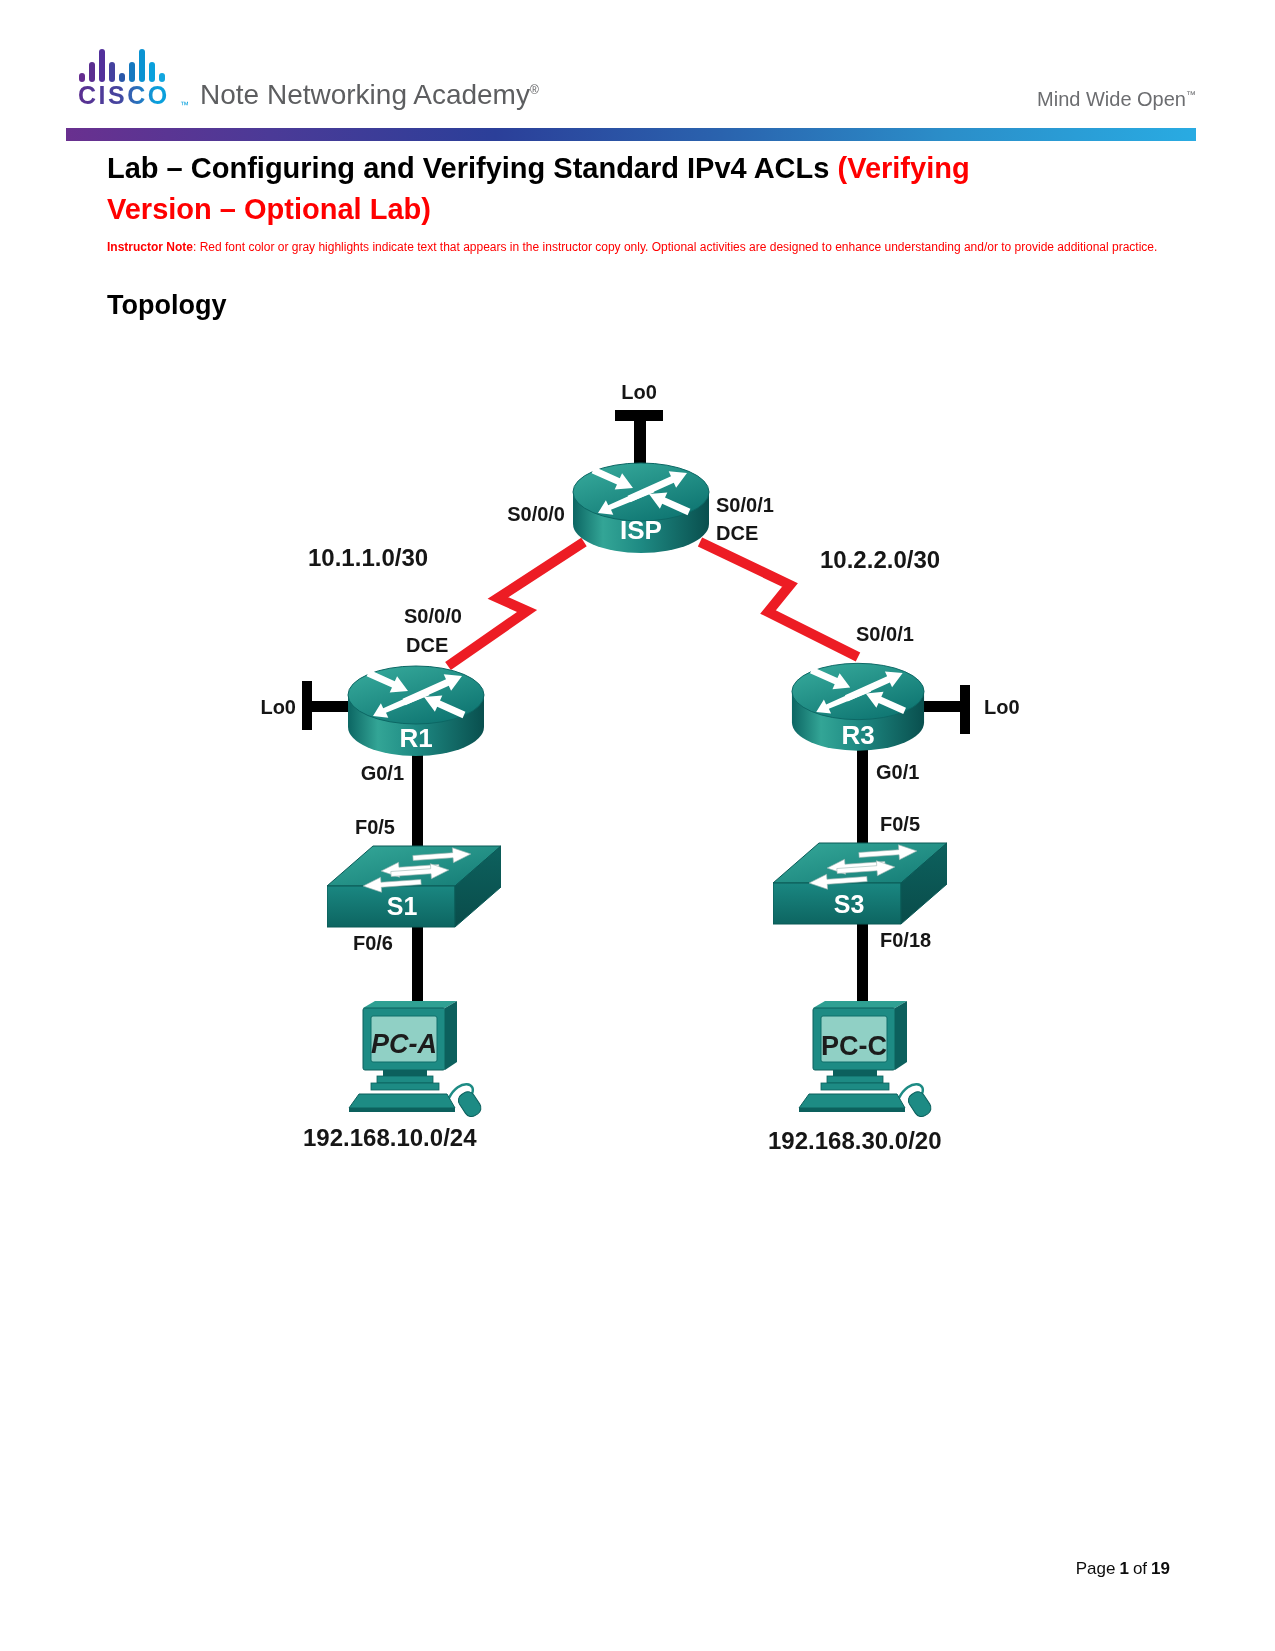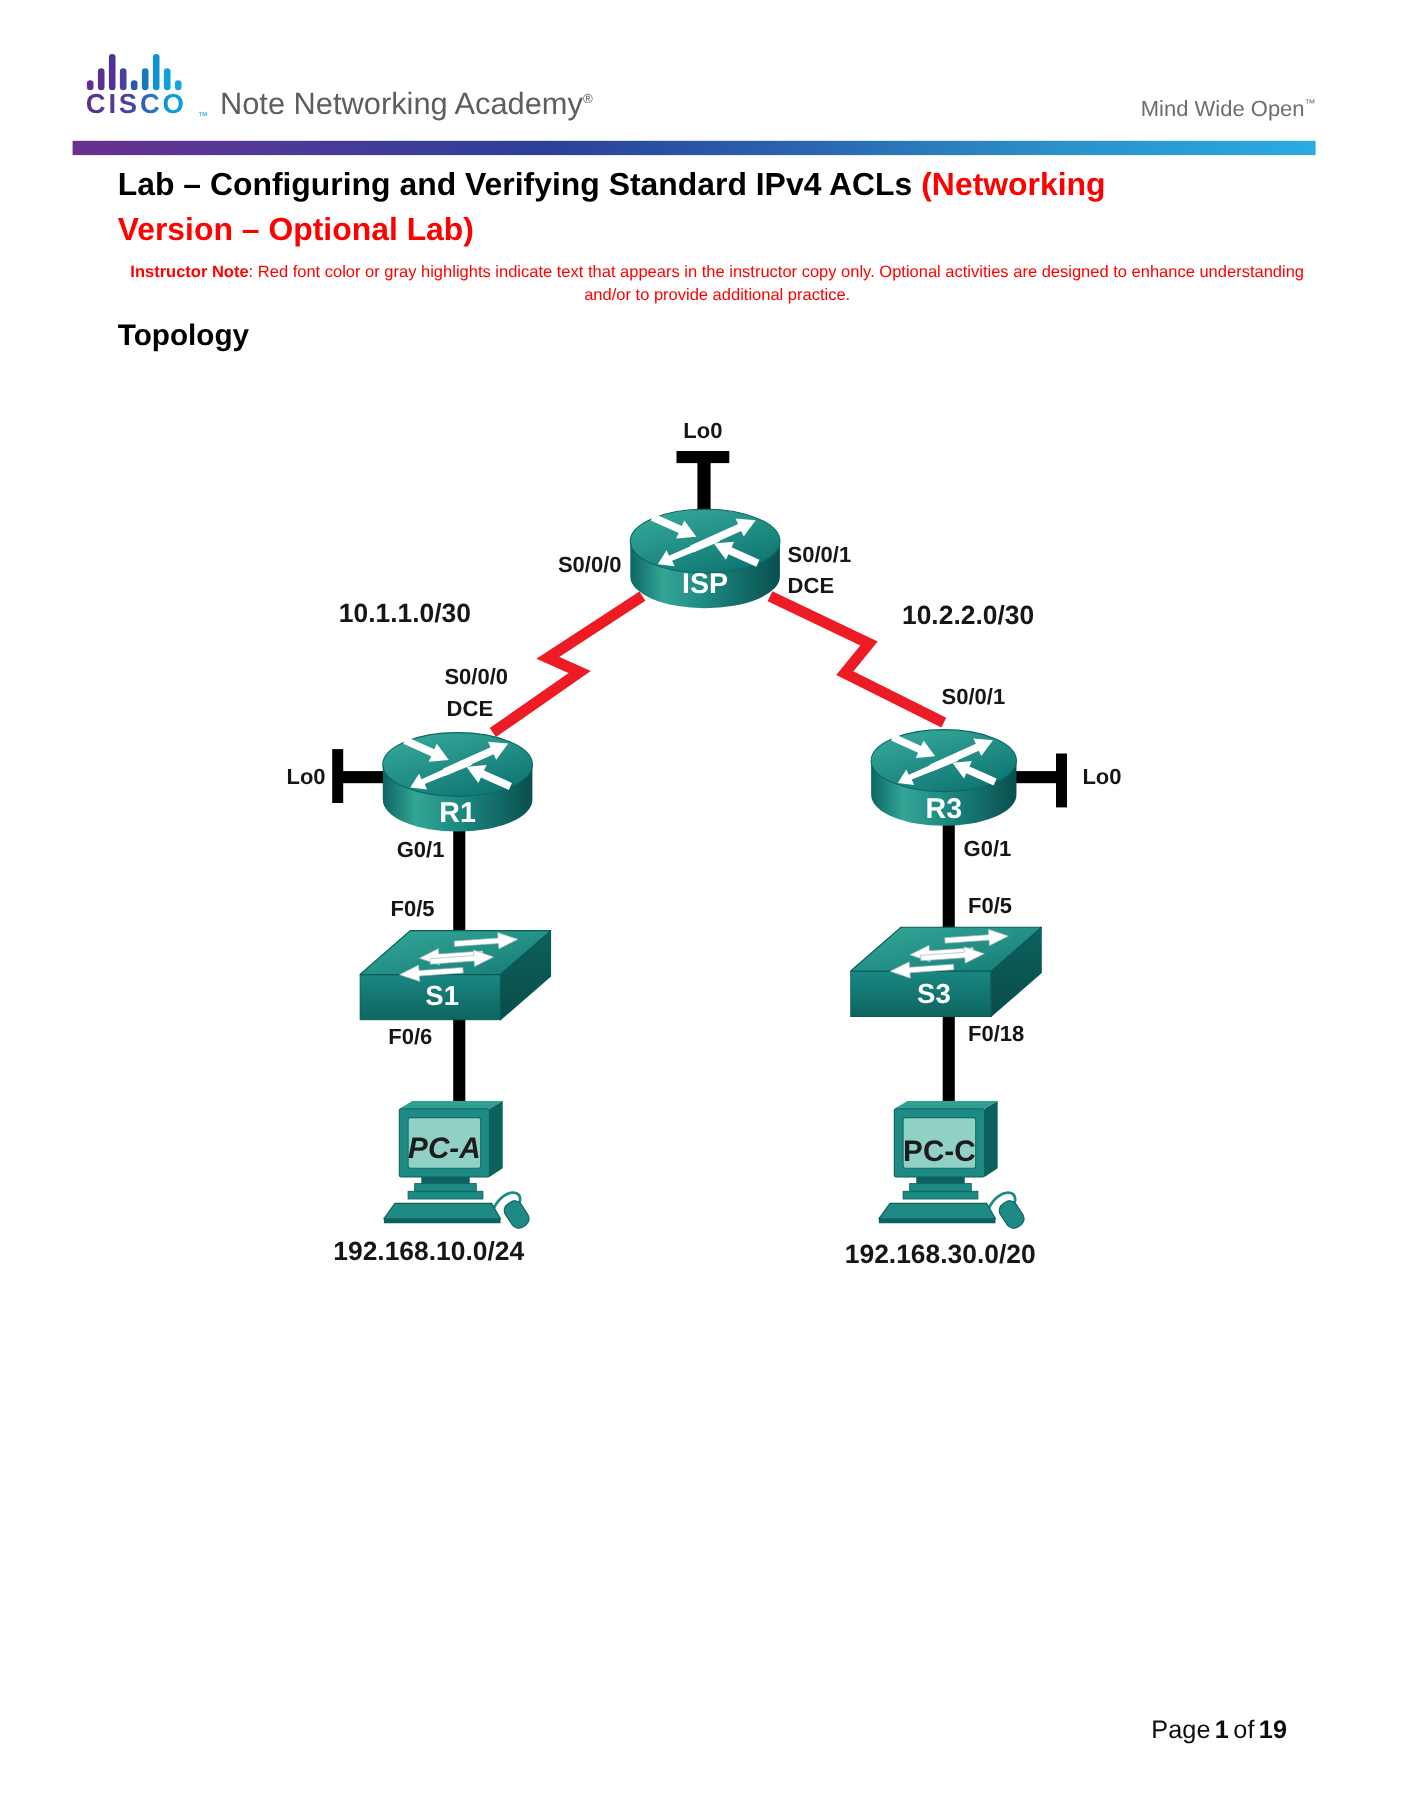--- a/index.html
+++ b/index.html
@@ -19,37 +19,37 @@
   .brand { position:absolute; left:200px; top:79px; font-size:28px; color:#5d5e60; }
   .brand sup { font-size:12px; }
   .tagline { position:absolute; right:79px; top:88px; font-size:20px; color:#6c6d70; }
   .tagline sup { font-size:10px; }
   .gradbar { position:absolute; left:66px; top:128px; width:1130px; height:13px;
              background:linear-gradient(90deg,#69308f 0%,#4b3a97 18%,#2b3f99 38%,#2a63ae 58%,#2b8ec9 78%,#29abe2 100%); }
 
   
   .doc-title { position:absolute; left:107px; top:148px; font-size:29px; font-weight:bold; color:#000; line-height:41px; }
   .redtxt { color:#ff0000; }
-  .note { position:absolute; left:107px; top:237px; width:1090px; font-size:15px; line-height:21px; color:#ff0000;text-align:center; }
+  .note { position:absolute; left:107px; top:237px; width:1090px; font-size:12px; line-height:21px; color:#ff0000; }
   .note b { font-weight:bold; }
   .sec-head { position:absolute; left:107px; top:290px; font-size:27px; font-weight:bold; color:#000;text-align:right; }
 
   
   .iflabel { position:absolute; font-weight:bold; font-size:20px; color:#161616; white-space:nowrap; }
   .iflabel.ra { text-align:right; }
   .netlabel { position:absolute; font-weight:bold; font-size:24px; color:#161616; white-space:nowrap; }
   .devname { position:absolute; color:#ffffff; font-weight:bold; text-align:center; white-space:nowrap; }
   .pcname  { position:absolute; color:#1c1c1c; font-weight:bold; text-align:center; white-space:nowrap; }
   .blk { position:absolute; background:#000; }
   svg.dev { position:absolute; overflow:visible; }
   #linklayer { position:absolute; left:0; top:0; pointer-events:none; }
 
   
   .footer-left { position:absolute; left:107px; top:1559px; font-size:17px; color:#0d0d0d; }
-  .footer-right { position:absolute; right:105px; top:1559px; font-size:23px; color:#0d0d0d; }
+  .footer-right { position:absolute; right:105px; top:1559px; font-size:17px; color:#0d0d0d; }
   .footer-right .sp { margin-left:4px; }
   .footer-right .b { font-weight:bold; }
 </style>
 </head>
 <body>
 
 <div class="page">
 
   <div class="logo-bars">
     <span style="height:9px;  background:#652d90"></span>
@@ -62,21 +62,21 @@
     <span style="height:20px; background:#0aa0dc"></span>
     <span style="height:9px;  background:#12a6df"></span>
   </div>
   <div class="logo-word">CISCO</div>
   <div class="logo-tm">™</div>
   <div class="brand"><span>Note Networking Academy</span><sup>®</sup></div>
   <div class="tagline"><span>Mind Wide Open</span><sup>™</sup></div>
   <div class="gradbar"></div>
 
   <div class="doc-title">
-    <span>Lab – Configuring and Verifying Standard IPv4 ACLs</span><span class="redtxt"> (Networking</span><br>
+    <span>Lab – Configuring and Verifying Standard IPv4 ACLs</span><span class="redtxt"> (Verifying</span><br>
     <span class="redtxt">Version – Optional Lab)</span>
   </div>
   <p class="note"><b>Instructor Note</b><span>: Red font color or gray highlights indicate text that appears in the instructor copy only. Optional activities are designed to enhance understanding and/or to provide additional practice.</span></p>
   <h2 class="sec-head">Topology</h2>
 
   <svg width="0" height="0" style="position:absolute" aria-hidden="true">
     <defs>
       <linearGradient id="gRtop" x1="0" y1="0" x2="0.7" y2="1">
         <stop offset="0" stop-color="#39ad9e"></stop>
           <stop offset="1" stop-color="#0f7672"></stop>

